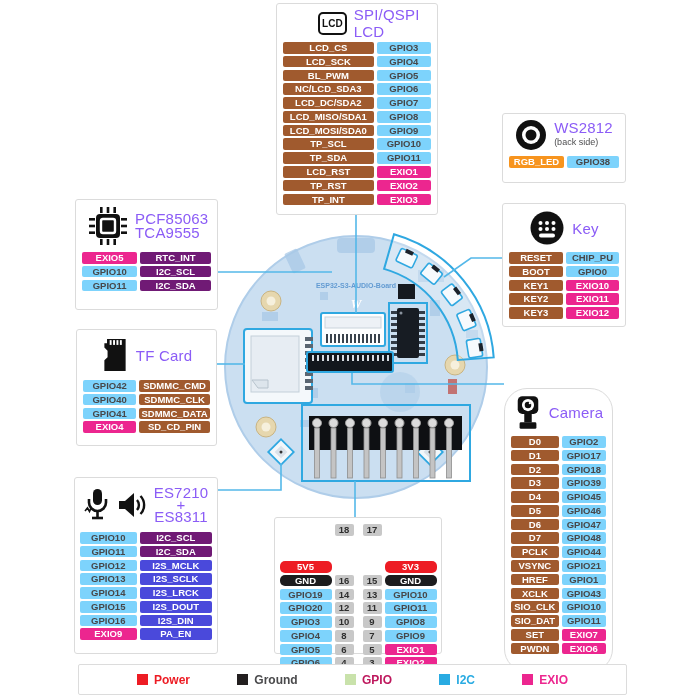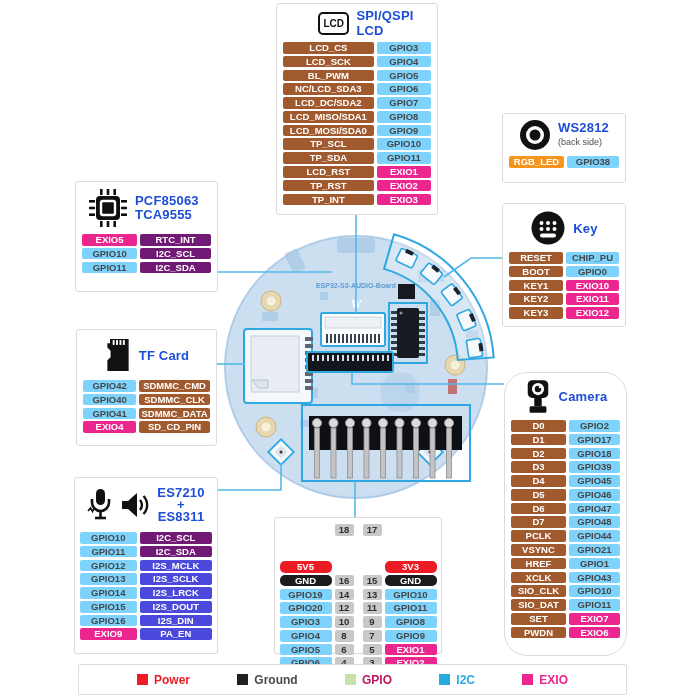--- a/index.html
+++ b/index.html
@@ -4,21 +4,21 @@
 <style>
   html,body{margin:0;padding:0;background:#fff;}
   #stage{position:relative;width:700px;height:700px;background:#ffffff;overflow:hidden;
          font-family:"Liberation Sans",sans-serif;}
   svg{display:block;}
   .layer{position:absolute;left:0;top:0;}
 
   
   .panel{position:absolute;background:#fff;border:1px solid #DBDBDB;border-radius:3px;box-sizing:border-box;}
   .hdr{display:flex;align-items:center;justify-content:center;gap:7px;color:#4E4E50;}
-  .title{font-size:13px;font-weight:700;color:#1d4ed8;letter-spacing:.2px;}
+  .title{font-size:15px;font-weight:400;color:#8b5cf6;letter-spacing:.2px;}
   .title-sm{font-size:9px;color:#4E4E50;}
   .tcol{display:flex;flex-direction:column;line-height:14px;}
   .rows{padding:0 6px;}
   .prow{display:flex;gap:3px;margin-bottom:2.2px;justify-content:center;}
   .cell{height:11.6px;line-height:11.8px;font-size:9.5px;font-weight:bold;text-align:center;
         border-radius:2px;white-space:nowrap;overflow:hidden;}
   
   .c-sig {background:#A05A2E;color:#fff;}
   .c-gpio{background:#7dd3fc;color:#474749;}
   .c-exio{background:#EC268F;color:#fff;}
@@ -38,26 +38,26 @@
   .box-ws {left:502px;top:113px;width:124px;height:70px;}
   .box-ws .hdr{height:42px;}
   .box-ws .cell:nth-child(1){width:56px;}
   .box-ws .cell:nth-child(2){width:53px;}
 
   .box-key {left:502px;top:203px;width:124px;height:124px;}
   .box-key .hdr{height:48px;}
   .box-key .cell:nth-child(1){width:55px;}
   .box-key .cell:nth-child(2){width:54px;}
 
-  .box-cam {left:504px;top:372px;width:123px;height:284px;border-radius:23px;}
+  .box-cam {left:504px;top:388px;width:109px;height:284px;border-radius:23px;}
   .box-cam .hdr{height:47px;}
   .box-cam .cell:nth-child(1){width:56px;}
   .box-cam .cell:nth-child(2){width:52px;}
 
-  .box-pcf {left:75px;top:181px;width:143px;height:111px;}
+  .box-pcf {left:75px;top:199px;width:143px;height:111px;}
   .box-pcf .hdr{height:52px;justify-content:flex-start;padding-left:12px;}
   .box-pcf .cell:nth-child(1){width:56px;}
   .box-pcf .cell:nth-child(2){width:72px;}
 
   .box-tf {left:76px;top:329px;width:141px;height:117px;}
   .box-tf .hdr{height:50px;}
   .box-tf .cell:nth-child(1){width:54px;}
   .box-tf .cell:nth-child(2){width:72px;}
 
   .box-es {left:74px;top:477px;width:144px;height:177px;}

